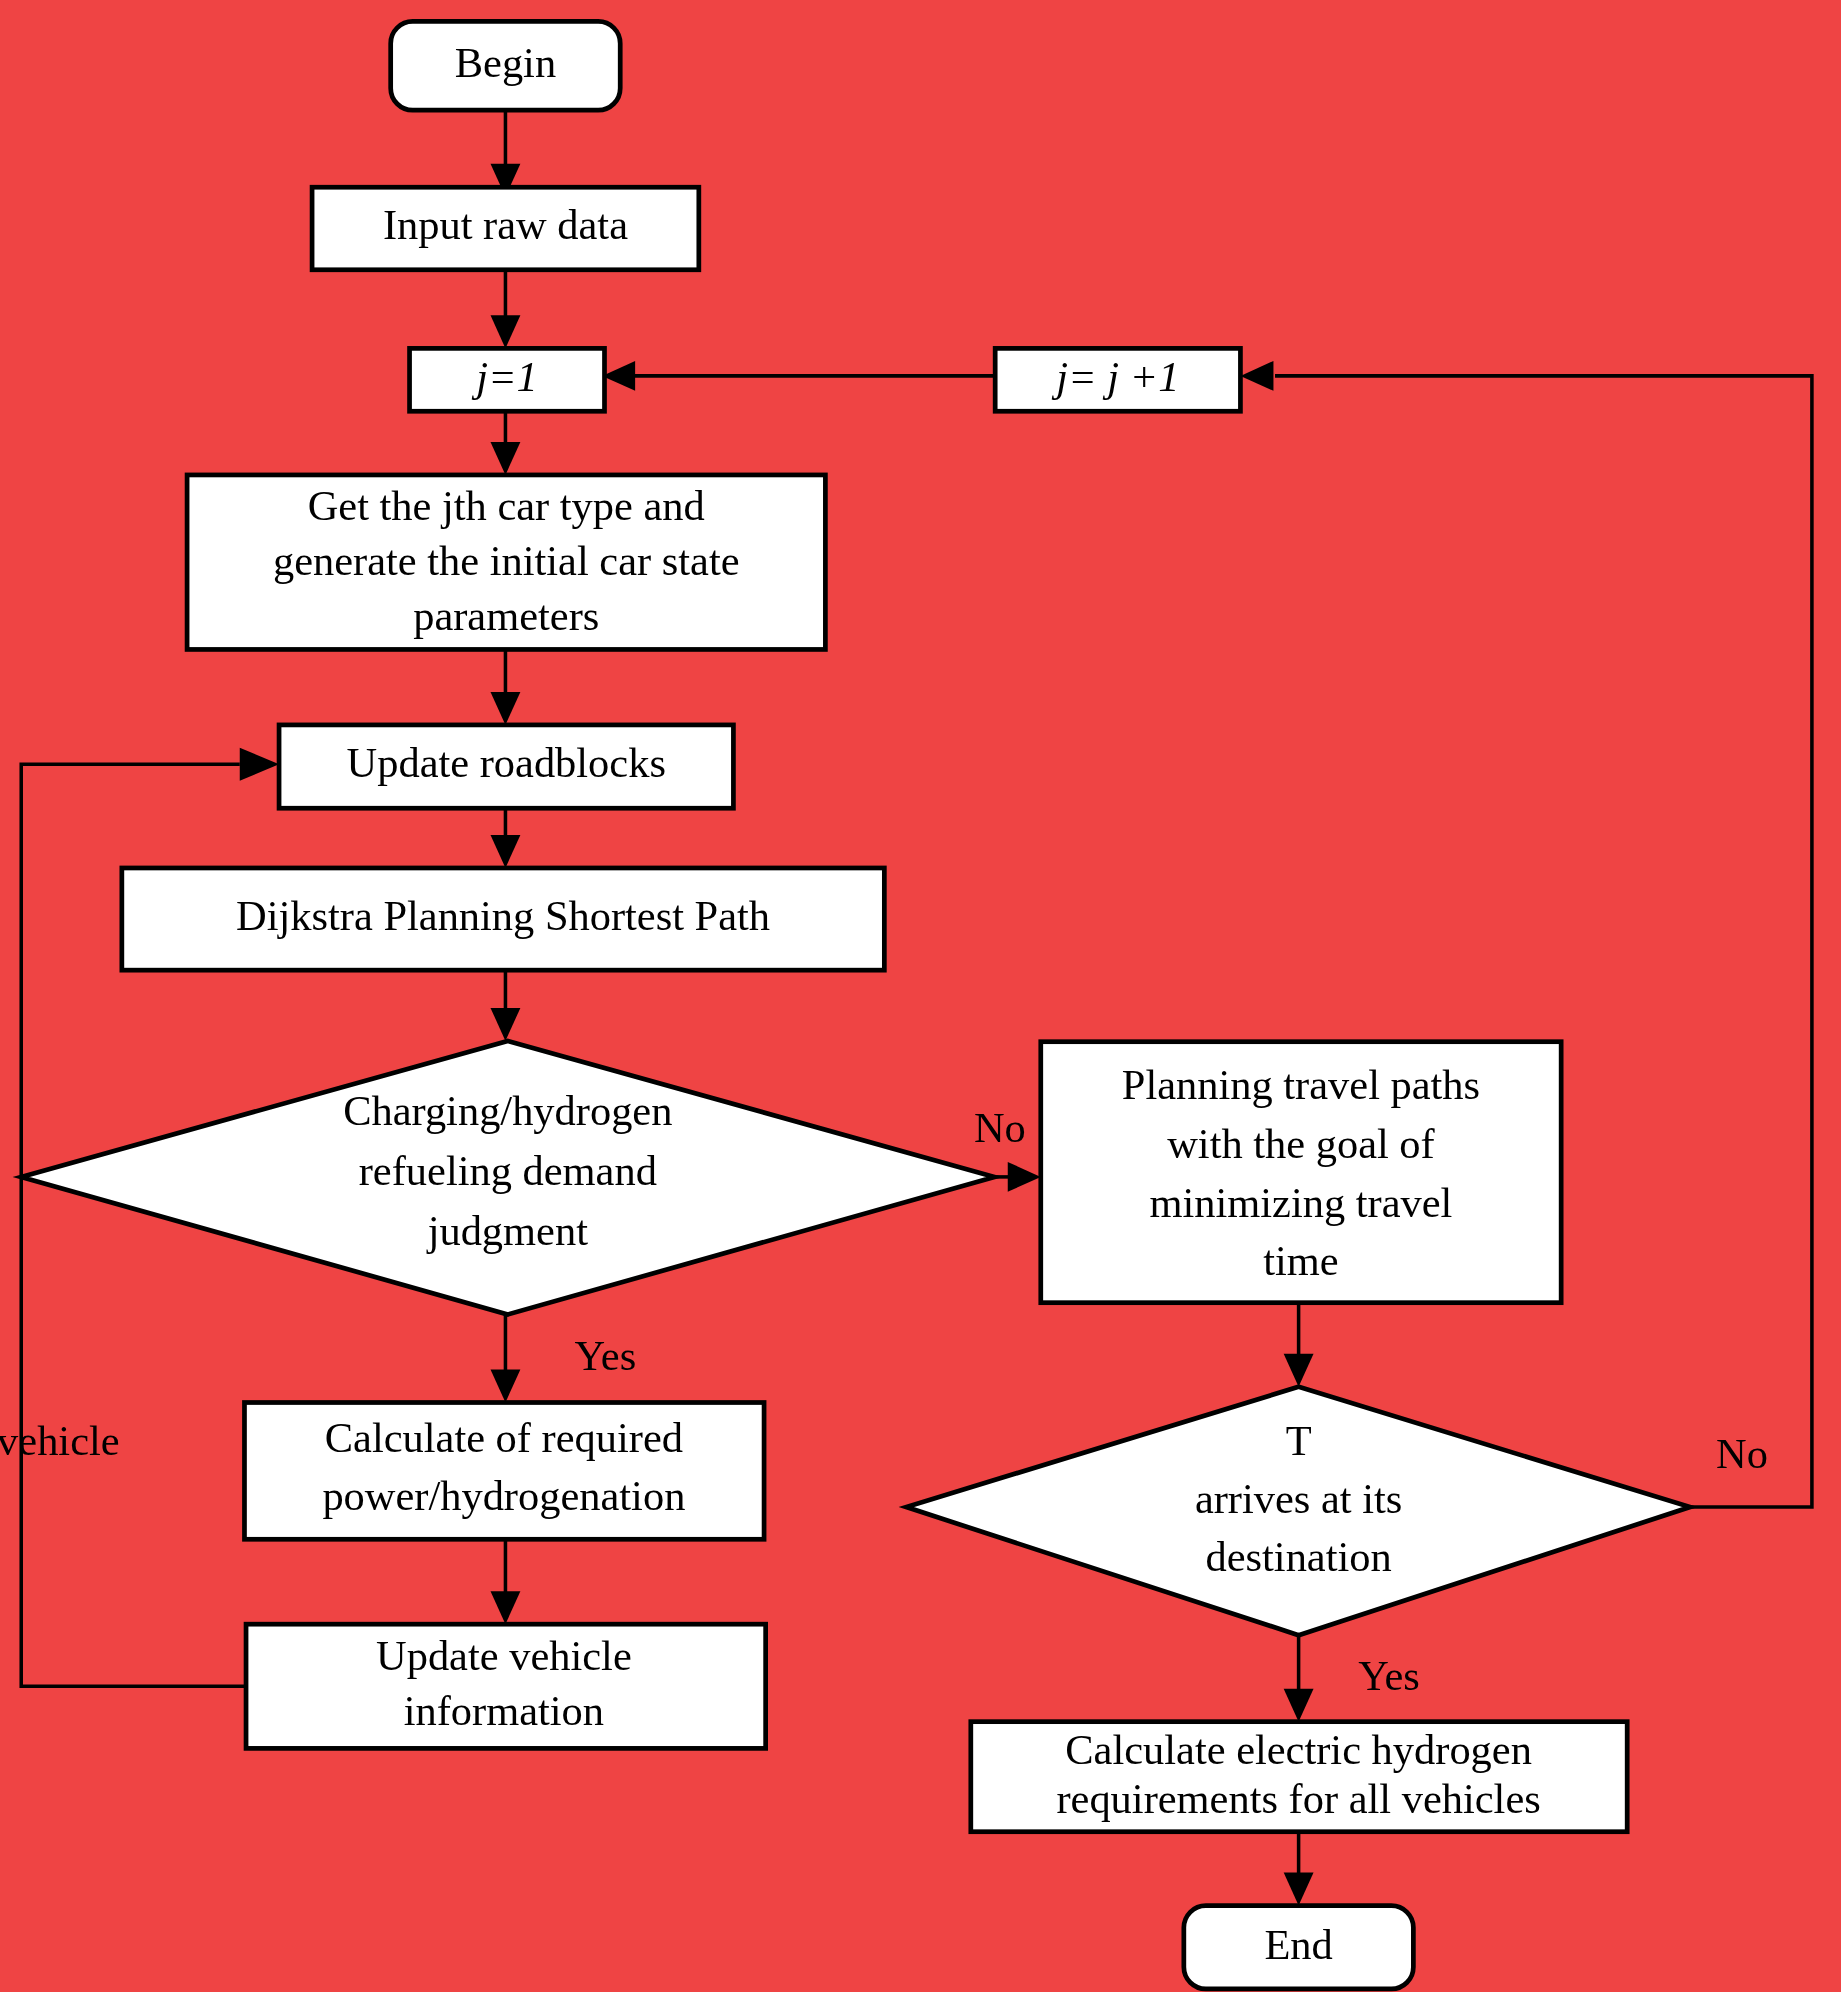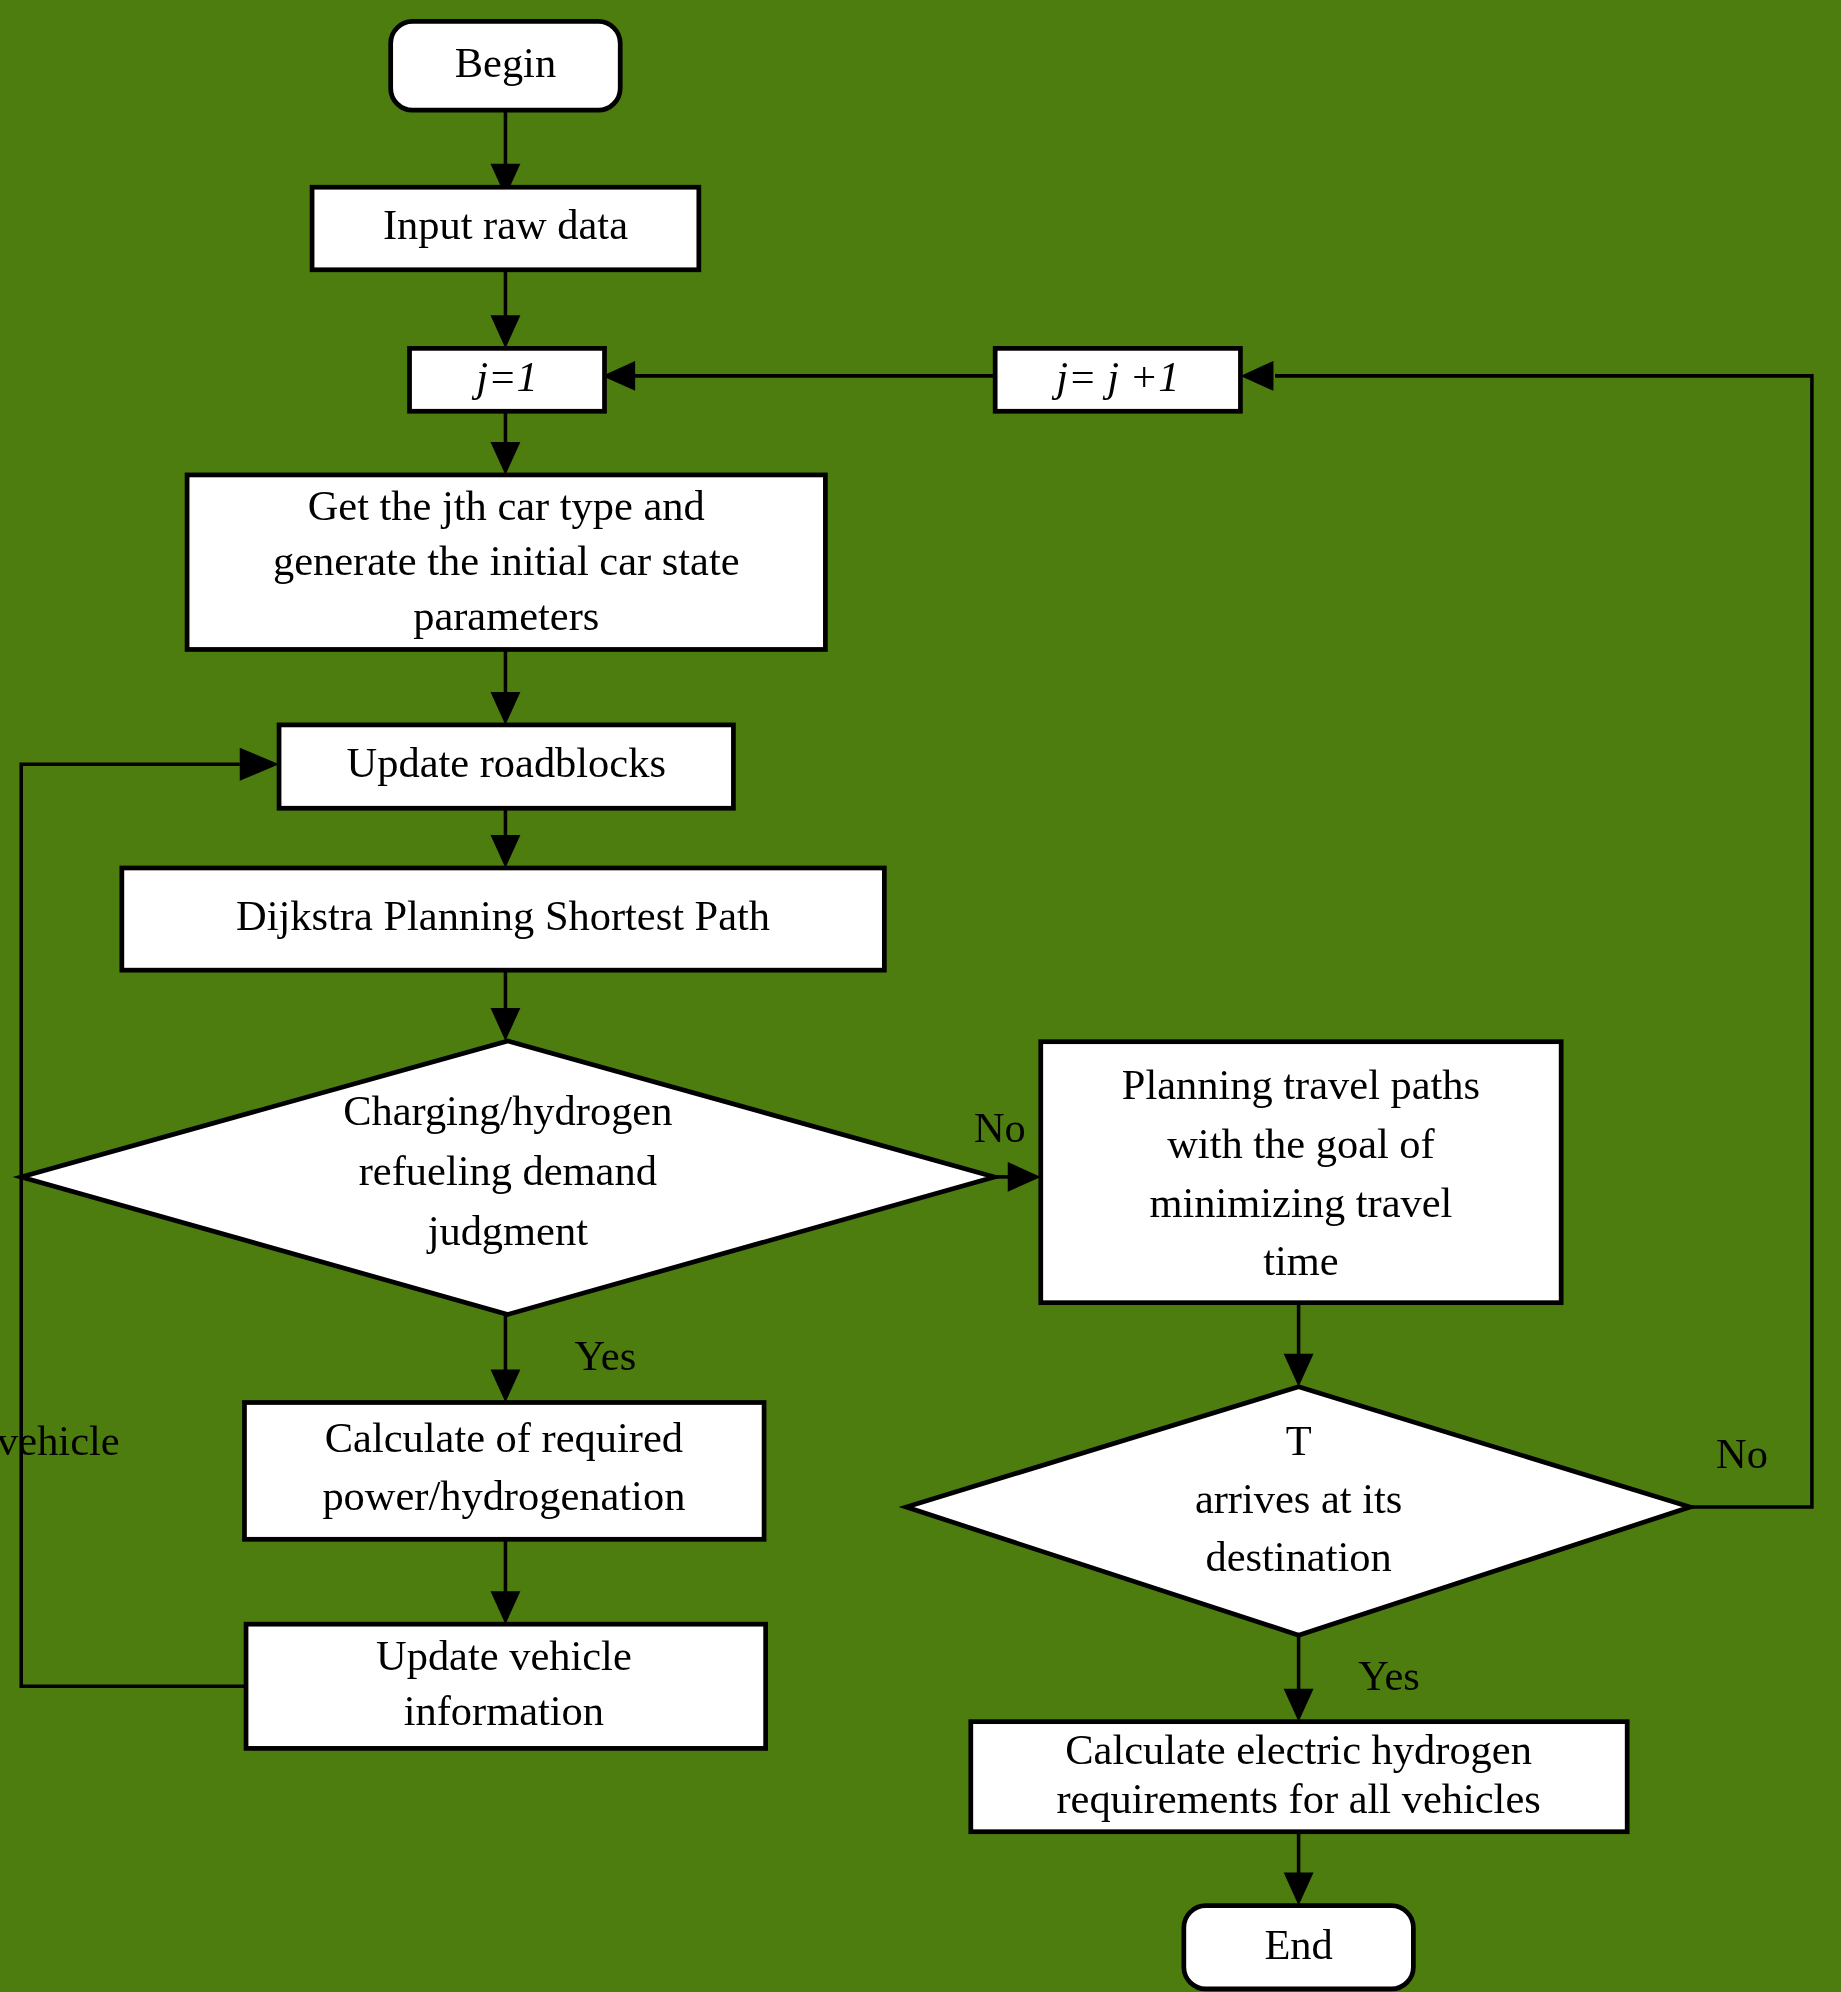--- a/index.html
+++ b/index.html
@@ -10,21 +10,21 @@
   body {
     width: 1841px;
     height: 1993px;
     font-family: "Liberation Serif", "DejaVu Serif", serif;
     overflow: hidden;
   }
   #flowchart-root {
     position: relative;
     width: 1841px;
     height: 1993px;
-    background: #4d7c0f;
+    background: #ef4444;
     text-decoration: underline;
   }
   svg#flow-svg {
     display: block;
     width: 1841px;
     height: 1993px;
   }
   .node-shape {
     fill: #ffffff;
     stroke: #000000;

